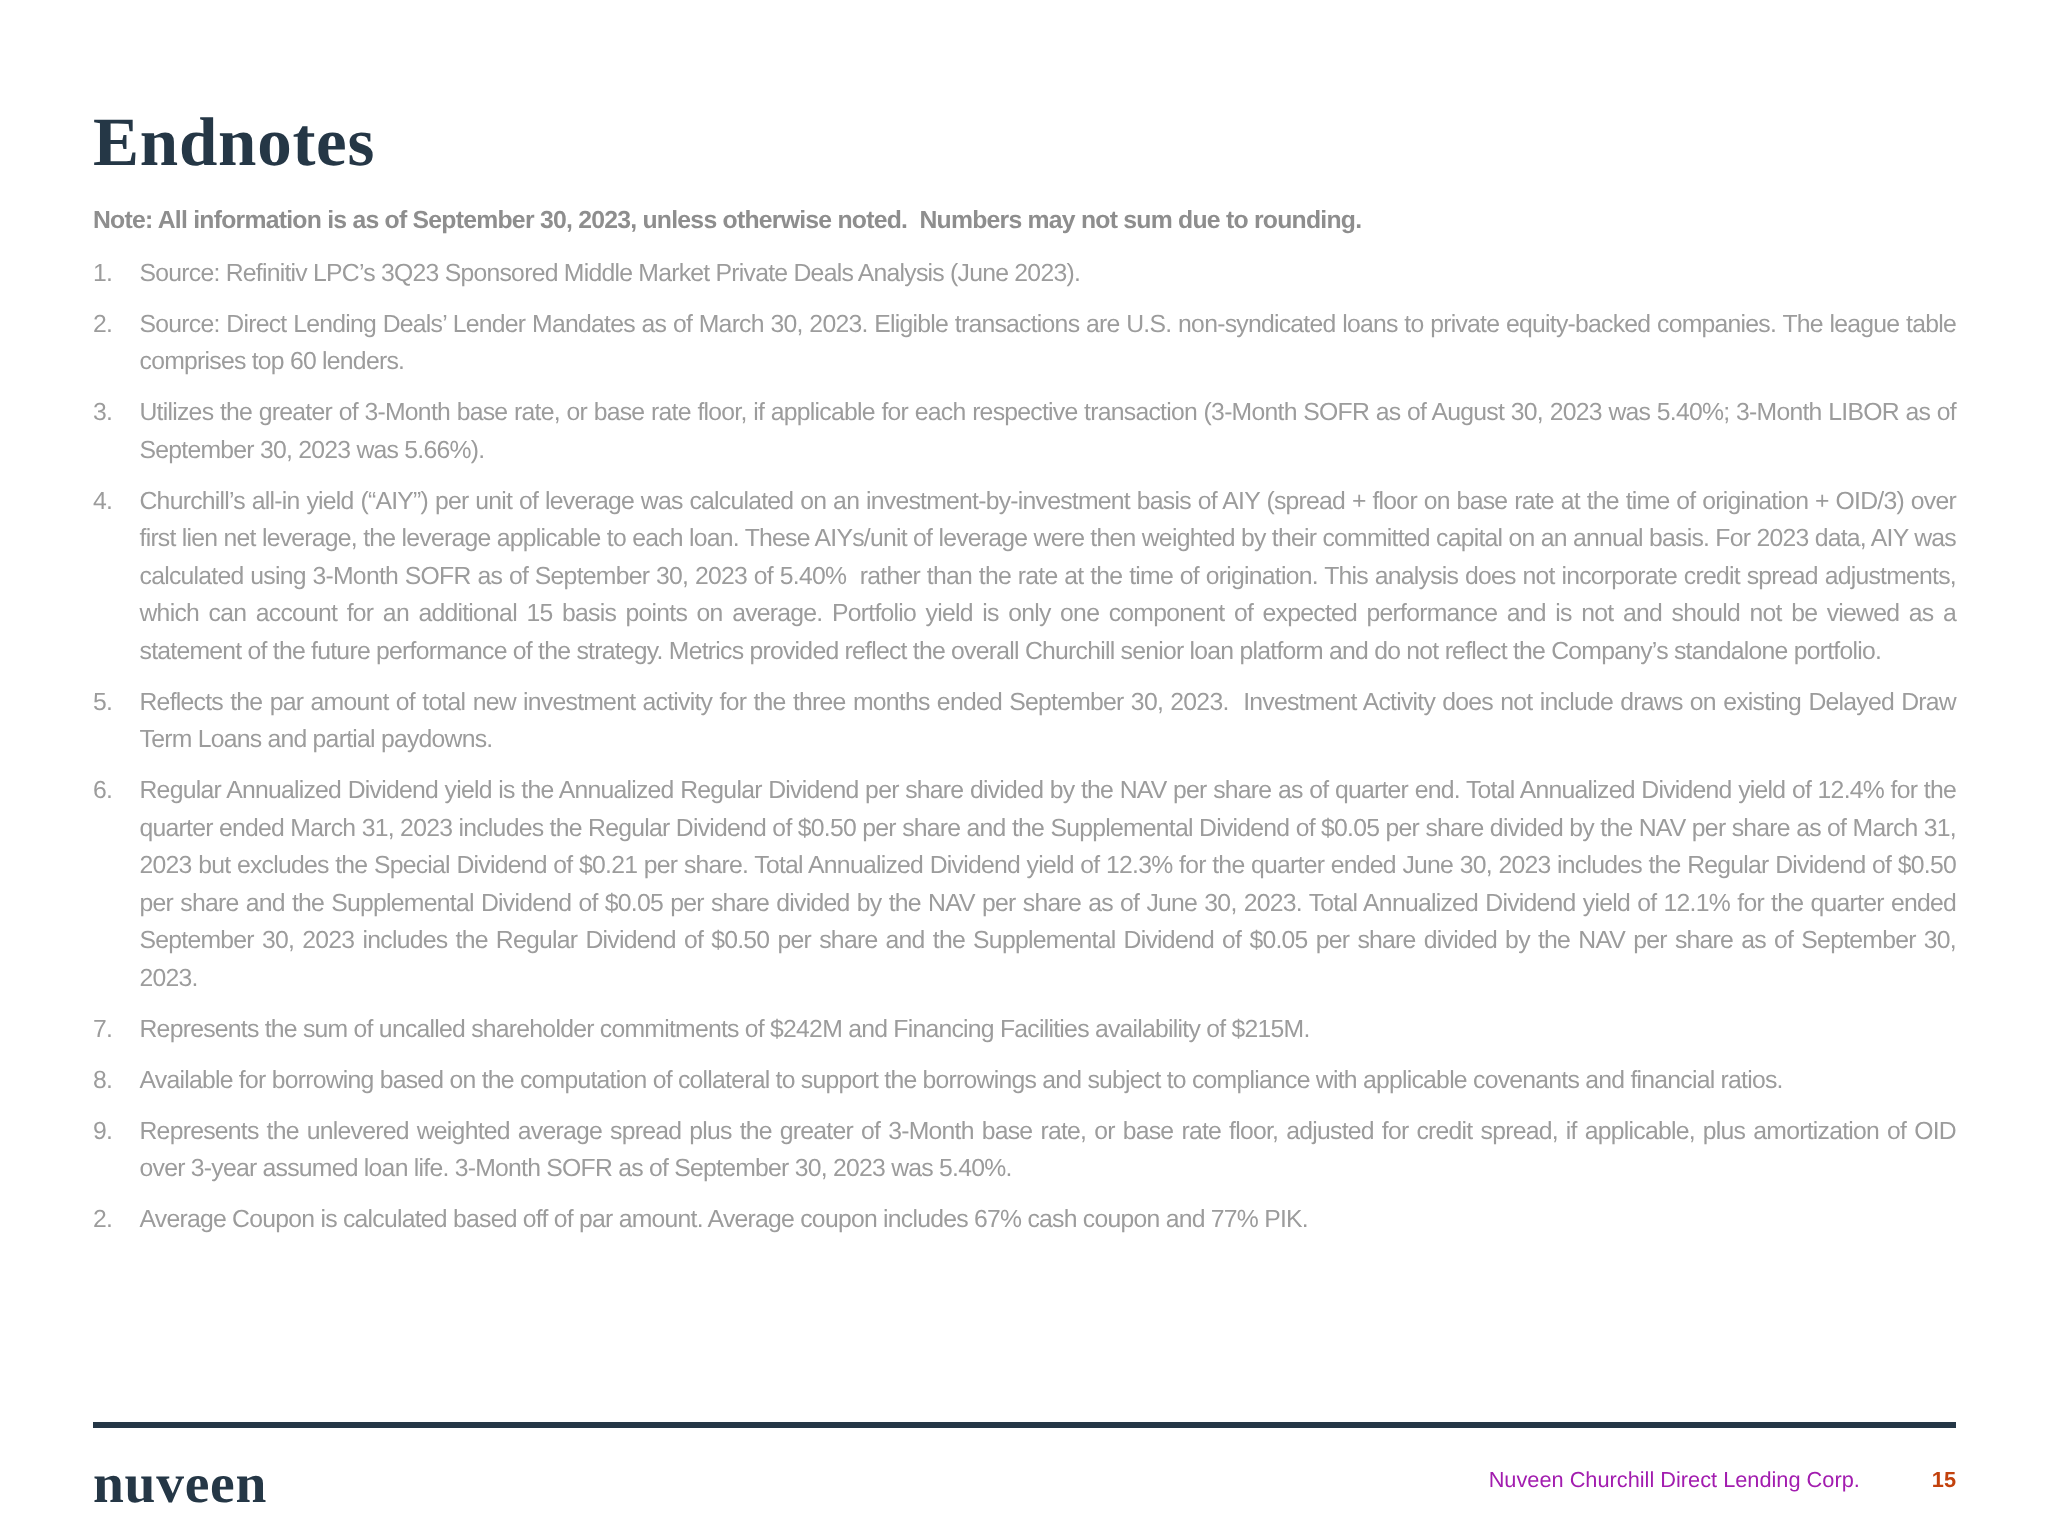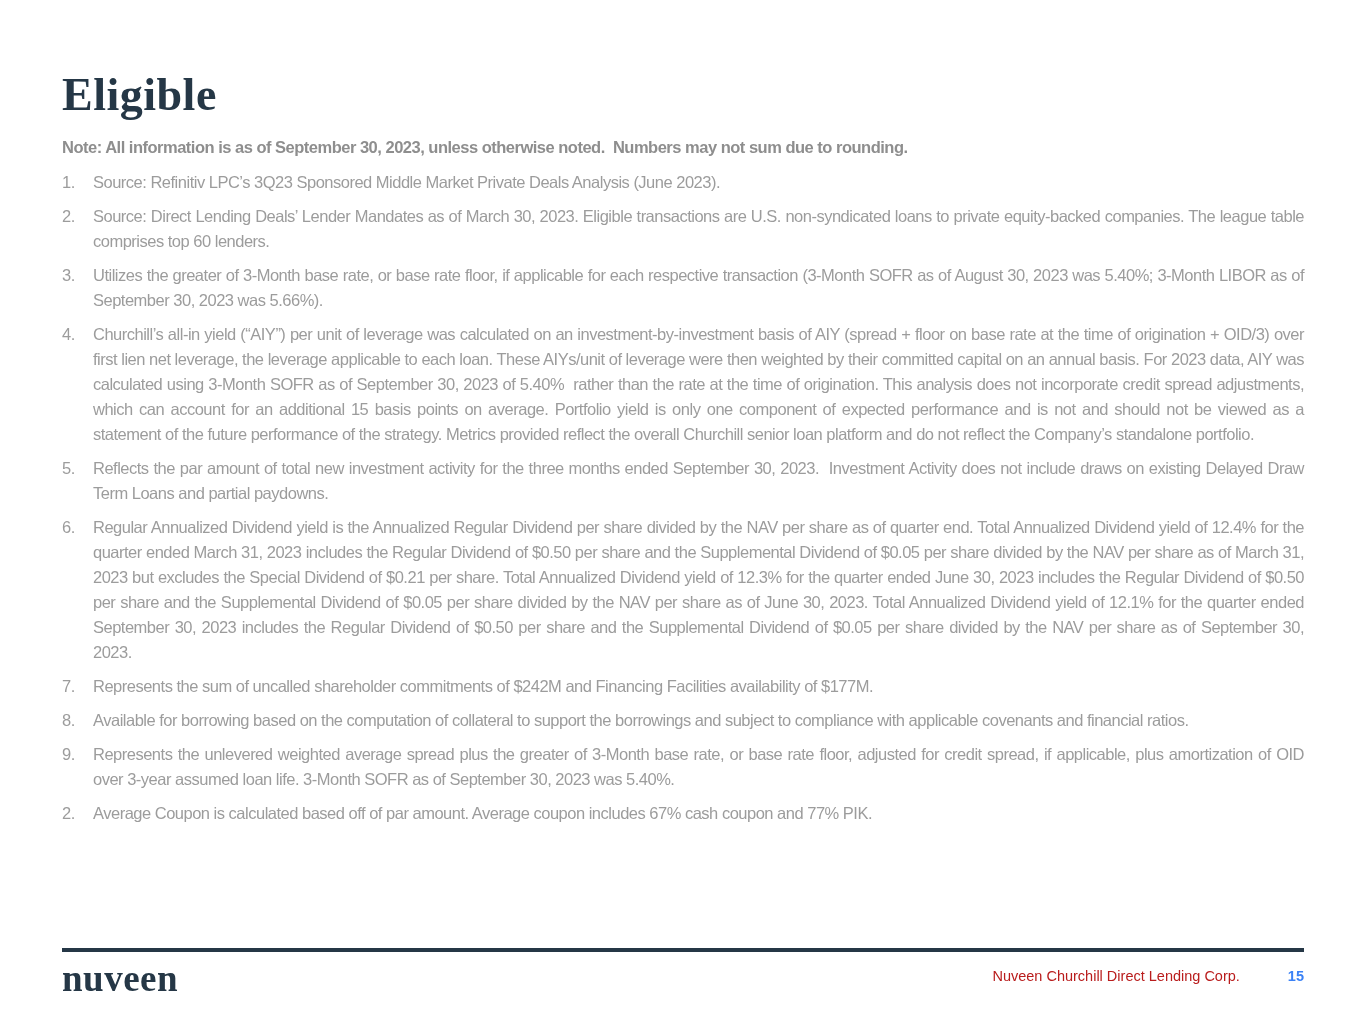--- a/index.html
+++ b/index.html
@@ -64,51 +64,51 @@
     width: 1242px;
   }
   .footer-rule {
     height: 4px;
     background: #253746;
   }
   .footer-row {
     display: flex;
     justify-content: space-between;
     align-items: flex-start;
-    margin-top: 8px;
+    margin-top: 19px;
   }
   .nuveen-logo {
     font-family: "Liberation Serif", "DejaVu Serif", serif;
     font-weight: bold;
     font-size: 37px;
     line-height: 1.05;
     color: #253746;
     letter-spacing: 0.5px;
   }
   .footer-right {
     display: flex;
     align-items: baseline;
     margin-top: 8px;
   }
   .footer-company {
-    color: #b91c1c;
+    color: #a21caf;
     font-size: 14.5px;
   }
   .footer-page {
-    color: #3b82f6;
+    color: #c2410c;
     font-weight: bold;
     font-size: 14.5px;
     margin-left: 48px;
   }
 </style>
 </head>
 <body>
 
 <div class="content">
-  <h1 class="page-title">Eligible</h1>
+  <h1 class="page-title">Endnotes</h1>
   <p class="note-line">Note: All information is as of September 30, 2023, unless otherwise noted.&nbsp; Numbers may not sum due to rounding.</p>
   <ol class="endnotes">
       <li>
         <span class="num">1.</span>
         <span class="txt">Source: Refinitiv LPC’s 3Q23 Sponsored Middle Market Private Deals Analysis (June 2023).</span>
       </li>
       <li>
         <span class="num">2.</span>
         <span class="txt">Source: Direct Lending Deals’ Lender Mandates as of March 30, 2023. Eligible transactions are U.S. non-syndicated loans to private equity-backed companies. The league table comprises top 60 lenders.</span>
       </li>
@@ -123,21 +123,21 @@
       <li>
         <span class="num">5.</span>
         <span class="txt">Reflects the par amount of total new investment activity for the three months ended September 30, 2023.&nbsp; Investment Activity does not include draws on existing Delayed Draw Term Loans and partial paydowns.</span>
       </li>
       <li>
         <span class="num">6.</span>
         <span class="txt">Regular Annualized Dividend yield is the Annualized Regular Dividend per share divided by the NAV per share as of quarter end. Total Annualized Dividend yield of 12.4% for the quarter ended March 31, 2023 includes the Regular Dividend of $0.50 per share and the Supplemental Dividend of $0.05 per share divided by the NAV per share as of March 31, 2023 but excludes the Special Dividend of $0.21 per share. Total Annualized Dividend yield of 12.3% for the quarter ended June 30, 2023 includes the Regular Dividend of $0.50 per share and the Supplemental Dividend of $0.05 per share divided by the NAV per share as of June 30, 2023. Total Annualized Dividend yield of 12.1% for the quarter ended September 30, 2023 includes the Regular Dividend of $0.50 per share and the Supplemental Dividend of $0.05 per share divided by the NAV per share as of September 30, 2023.</span>
       </li>
       <li>
         <span class="num">7.</span>
-        <span class="txt">Represents the sum of uncalled shareholder commitments of $242M and Financing Facilities availability of $177M.</span>
+        <span class="txt">Represents the sum of uncalled shareholder commitments of $242M and Financing Facilities availability of $215M.</span>
       </li>
       <li>
         <span class="num">8.</span>
         <span class="txt">Available for borrowing based on the computation of collateral to support the borrowings and subject to compliance with applicable covenants and financial ratios.</span>
       </li>
       <li>
         <span class="num">9.</span>
         <span class="txt">Represents the unlevered weighted average spread plus the greater of 3-Month base rate, or base rate floor, adjusted for credit spread, if applicable, plus amortization of OID over 3-year assumed loan life. 3-Month SOFR as of September 30, 2023 was 5.40%.</span>
       </li>
       <li>

